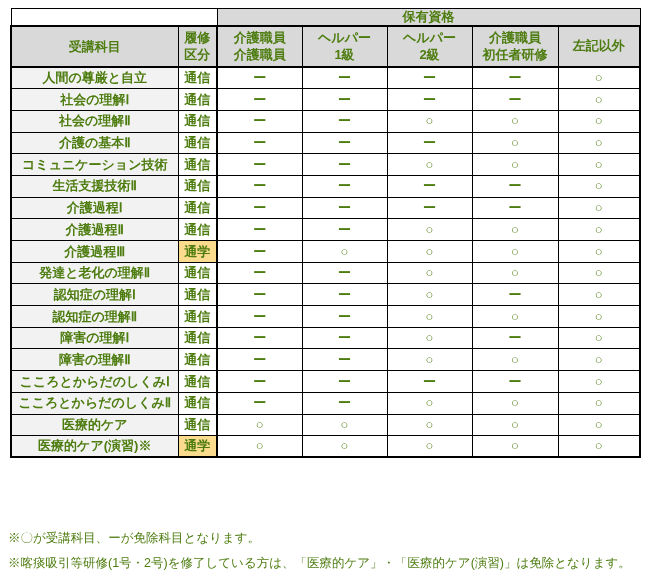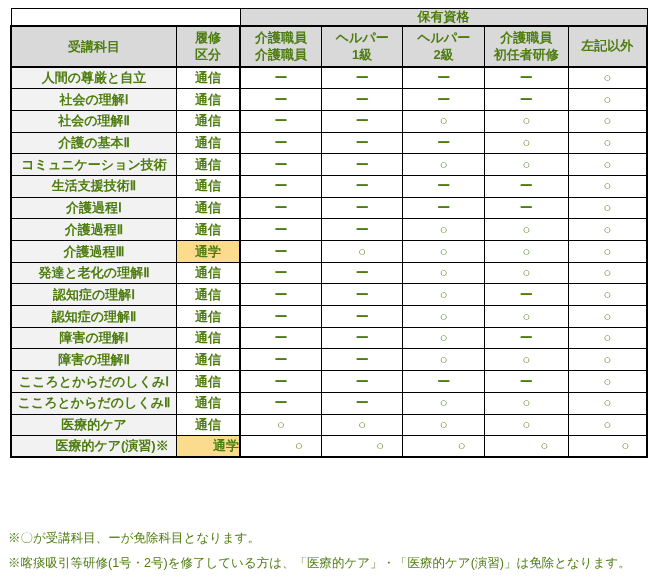--- a/index.html
+++ b/index.html
@@ -57,21 +57,21 @@
   }
   tr.header-main th:first-child { border-left: 2px solid var(--border-color, #000); }
   tr.header-main th:nth-child(3) { border-left: 2px solid var(--border-color, #000); }
   tr.header-main th:last-child { border-right: 2px solid var(--border-color, #000); font-family: Liberation Serif, serif; }
   th .ln { display: block; line-height: 1.25; }
   
   tbody.rows tr { height: 21.7px; }
   tbody.rows td:first-child { border-left: 2px solid var(--border-color, #000); }
   tbody.rows td:nth-child(3) { border-left: 2px solid var(--border-color, #000); }
   tbody.rows td:last-child { border-right: 2px solid var(--border-color, #000); }
-  tbody.rows tr:last-child td { border-bottom: 2px solid var(--border-color, #000); padding-left: 36px; }
+  tbody.rows tr:last-child td { border-bottom: 2px solid var(--border-color, #000); }
   td.subject {
     background: var(--subject-bg, #f2f2f2);
     font-size: 13px;
   }
   td.cat {
     background: #ffffff;
     font-size: 12px;
   }
   td.cat.hl {
     background: var(--highlight-bg, #fbdc8e);

